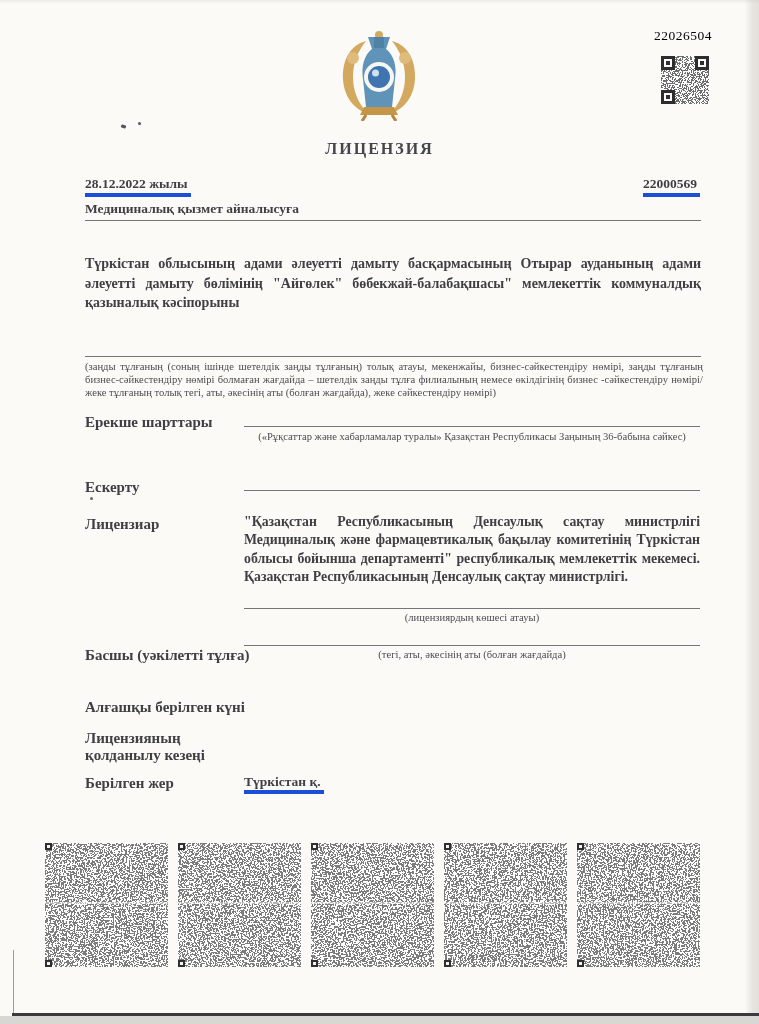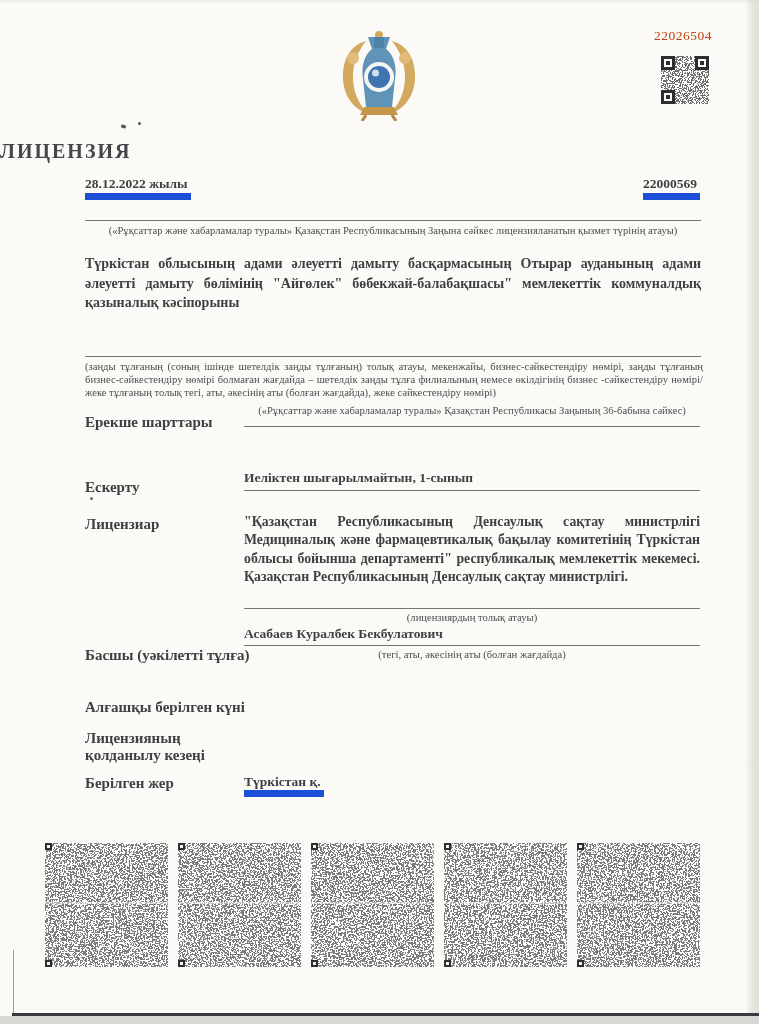--- a/index.html
+++ b/index.html
@@ -14,47 +14,47 @@
   .right-strip { right:0; top:0; width:14px; height:100%;
     background:linear-gradient(to right, rgba(190,185,175,0), rgba(198,193,184,0.38) 55%, rgba(210,206,199,0.6)); }
   .bottom-line { left:12px; right:0; top:1013px; height:3px; background:#3a3b40; }
   .bottom-band { left:0; right:0; top:1016px; height:8px; background:#d9d7d3; }
   .left-edge-line { left:13px; top:950px; width:1px; height:64px; background:#9c9b96; }
   .artifact { background:#55545a; }
   .a1 { left:121px; top:125px; width:5px; height:3px; border-radius:1px; transform:rotate(18deg); }
   .a2 { left:138px; top:122px; width:3px; height:3px; border-radius:50%; }
   .a3 { left:90px; top:497px; width:3px; height:3px; border-radius:50%; background:#6a6a68; }
 
-  .serial { left:654px; top:28px; width:78px; font-size:13.5px; letter-spacing:0.5px; color:#c2410c; text-align:left; }
+  .serial { left:654px; top:28px; width:78px; font-size:13.5px; letter-spacing:0.5px; color:#000000; text-align:left; }
   .qr { left:658px; top:53px; }
   .emblem { left:336px; top:29px; }
-  .title { left:0; right:0; top:140px; font-size:20px; font-weight:bold; letter-spacing:2px; color:#45454c; }
+  .title { left:0; right:0; top:140px; text-align:center; font-size:16px; font-weight:bold; letter-spacing:2px; color:#45454c; }
 
   .row-date { left:85px; top:176px; width:615px; display:flex; justify-content:space-between; font-size:13.5px; font-weight:bold; }
-  .u { border-bottom:7px solid #1d4ed8; padding:0 3px 1px 0; }
+  .u { border-bottom:4px solid #1d4ed8; padding:0 3px 1px 0; }
 
   .subject-heading { left:85px; top:201px; font-size:13.5px; font-weight:bold; }
   .rule { background:#74747a; height:1px; }
   .rule-main { left:85px; width:616px; }
   .r1 { top:220px; } .r2 { top:356px; }
   .cap { font-size:10.6px; line-height:13.2px; color:#4c4c50; }
   .cap-subject { left:85px; top:224px; width:616px; text-align:center; }
   .licensee-name { left:85px; top:254px; width:616px; font-size:14px; line-height:19.5px; font-weight:bold; text-align:justify; }
   .licensee-addr { left:85px; top:317px; width:616px; font-size:13.5px; line-height:17.5px; }
   .cap-legal { left:85px; top:360px; width:618px; text-align:justify; }
 
   .lbl { left:85px; font-size:15px; font-weight:bold; }
   .valcol { left:244px; width:456px; }
   .rule-val { left:244px; width:456px; }
   .val { font-size:13.5px; font-weight:bold; }
   .cap-center { text-align:center; }
 
   .sc-lbl { top:414px; }
   .sc-rule { top:426px; }
-  .sc-cap { top:404px; }
+  .sc-cap { top:430px; }
   .note-lbl { top:471px;margin-top:8px; }
   .note-val { top:470px; }
   .note-rule { top:490px; }
   .note-cap { top:493px; }
   .licr-lbl { top:516px; }
   .licr-val { top:513px; font-size:13.8px; line-height:18.3px; text-align:justify; font-weight:bold; }
   .licr-rule { top:608px; }
   .licr-cap { top:611px; }
   .head-lbl { top:627px;margin-top:20px; }
   .head-val { top:626px; }
@@ -191,42 +191,40 @@
     <path d="M30,86 L26,92 M56,86 L60,92" stroke="#b9833c" stroke-width="3"></path>
   </svg>
 
   <div class="abs title">ЛИЦЕНЗИЯ</div>
 
   <div class="abs row-date">
     <span class="u">28.12.2022 жылы</span>
     <span class="u">22000569</span>
   </div>
 
+  <div class="abs subject-heading">Медициналық қызмет айналысуға</div>
   <div class="abs rule rule-main r1"></div>
-  <div class="abs cap cap-subject">(«Рұқсаттар және хабарламалар туралы» Қазақстан Республикасының Заңына сәйкес лицензияланатын қызмет түрінің атауы)</div>
 
   <div class="abs licensee-name">Түркістан облысының адами әлеуетті дамыту басқармасының Отырар ауданының адами әлеуетті дамыту бөлімінің "Айгөлек" бөбекжай-балабақшасы" мемлекеттік коммуналдық қазыналық кәсіпорыны</div>
   <div class="abs rule rule-main r2"></div>
   <div class="abs cap cap-legal">(заңды тұлғаның (соның ішінде шетелдік заңды тұлғаның) толық атауы, мекенжайы, бизнес-сәйкестендіру нөмірі, заңды тұлғаның бизнес-сәйкестендіру нөмірі болмаған жағдайда – шетелдік заңды тұлға филиалының немесе өкілдігінің бизнес -сәйкестендіру нөмірі/жеке тұлғаның толық тегі, аты, әкесінің аты (болған жағдайда), жеке сәйкестендіру нөмірі)</div>
 
   <div class="abs lbl sc-lbl">Ерекше шарттары</div>
   <div class="abs rule rule-val sc-rule"></div>
   <div class="abs cap cap-center valcol sc-cap">(«Рұқсаттар және хабарламалар туралы» Қазақстан Республикасы Заңының 36-бабына сәйкес)</div>
 
   <div class="abs lbl note-lbl">Ескерту</div>
-  <div class="abs val valcol note-val">Иеліктен шығарылмайтын, 1-сынып</div>
   <div class="abs rule rule-val note-rule"></div>
 
   <div class="abs lbl licr-lbl">Лицензиар</div>
   <div class="abs valcol licr-val">"Қазақстан Республикасының Денсаулық сақтау министрлігі Медициналық және фармацевтикалық бақылау комитетінің Түркістан облысы бойынша департаменті" республикалық мемлекеттік мекемесі. Қазақстан Республикасының Денсаулық сақтау министрлігі.</div>
   <div class="abs rule rule-val licr-rule"></div>
-  <div class="abs cap cap-center valcol licr-cap">(лицензиярдың толық атауы)</div>
+  <div class="abs cap cap-center valcol licr-cap">(лицензиярдың көшесі атауы)</div>
 
   <div class="abs lbl head-lbl">Басшы (уәкілетті тұлға)</div>
-  <div class="abs val valcol head-val">Асабаев Куралбек Бекбулатович</div>
   <div class="abs rule rule-val head-rule"></div>
   <div class="abs cap cap-center valcol head-cap">(тегі, аты, әкесінің аты (болған жағдайда)</div>
 
   <div class="abs lbl first-lbl">Алғашқы берілген күні</div>
 
   <div class="abs lbl validity-lbl">Лицензияның қолданылу кезеңі</div>
 
   <div class="abs lbl place-lbl">Берілген жер</div>
   <div class="abs val valcol place-val">
     <span class="u">Түркістан қ.</span>

